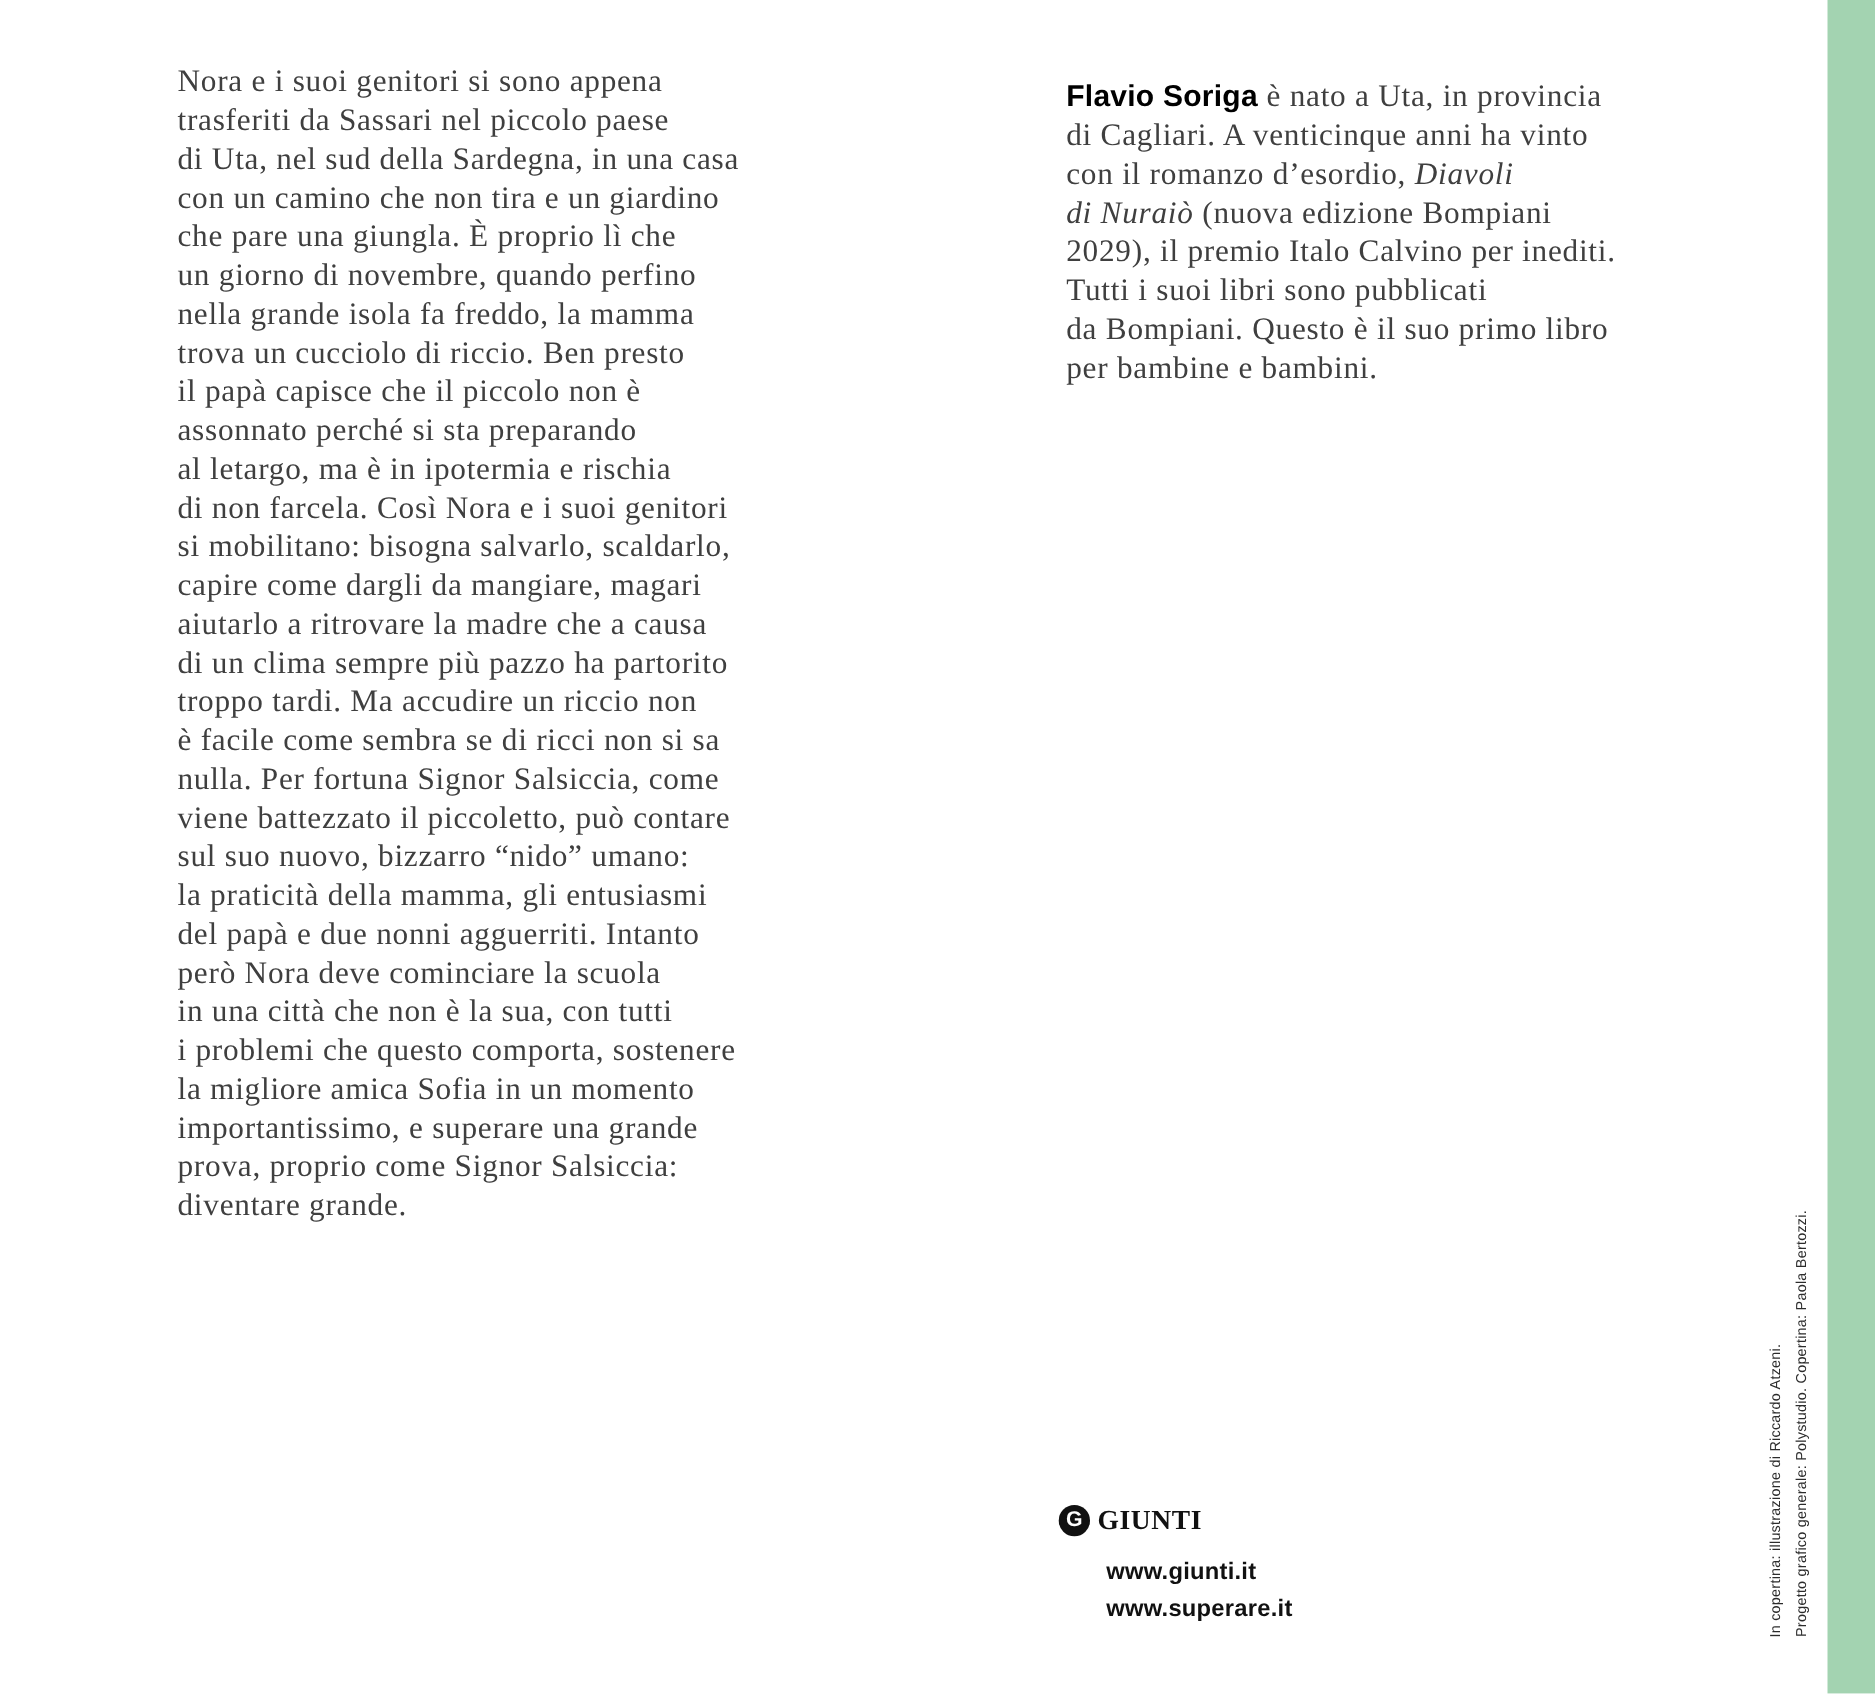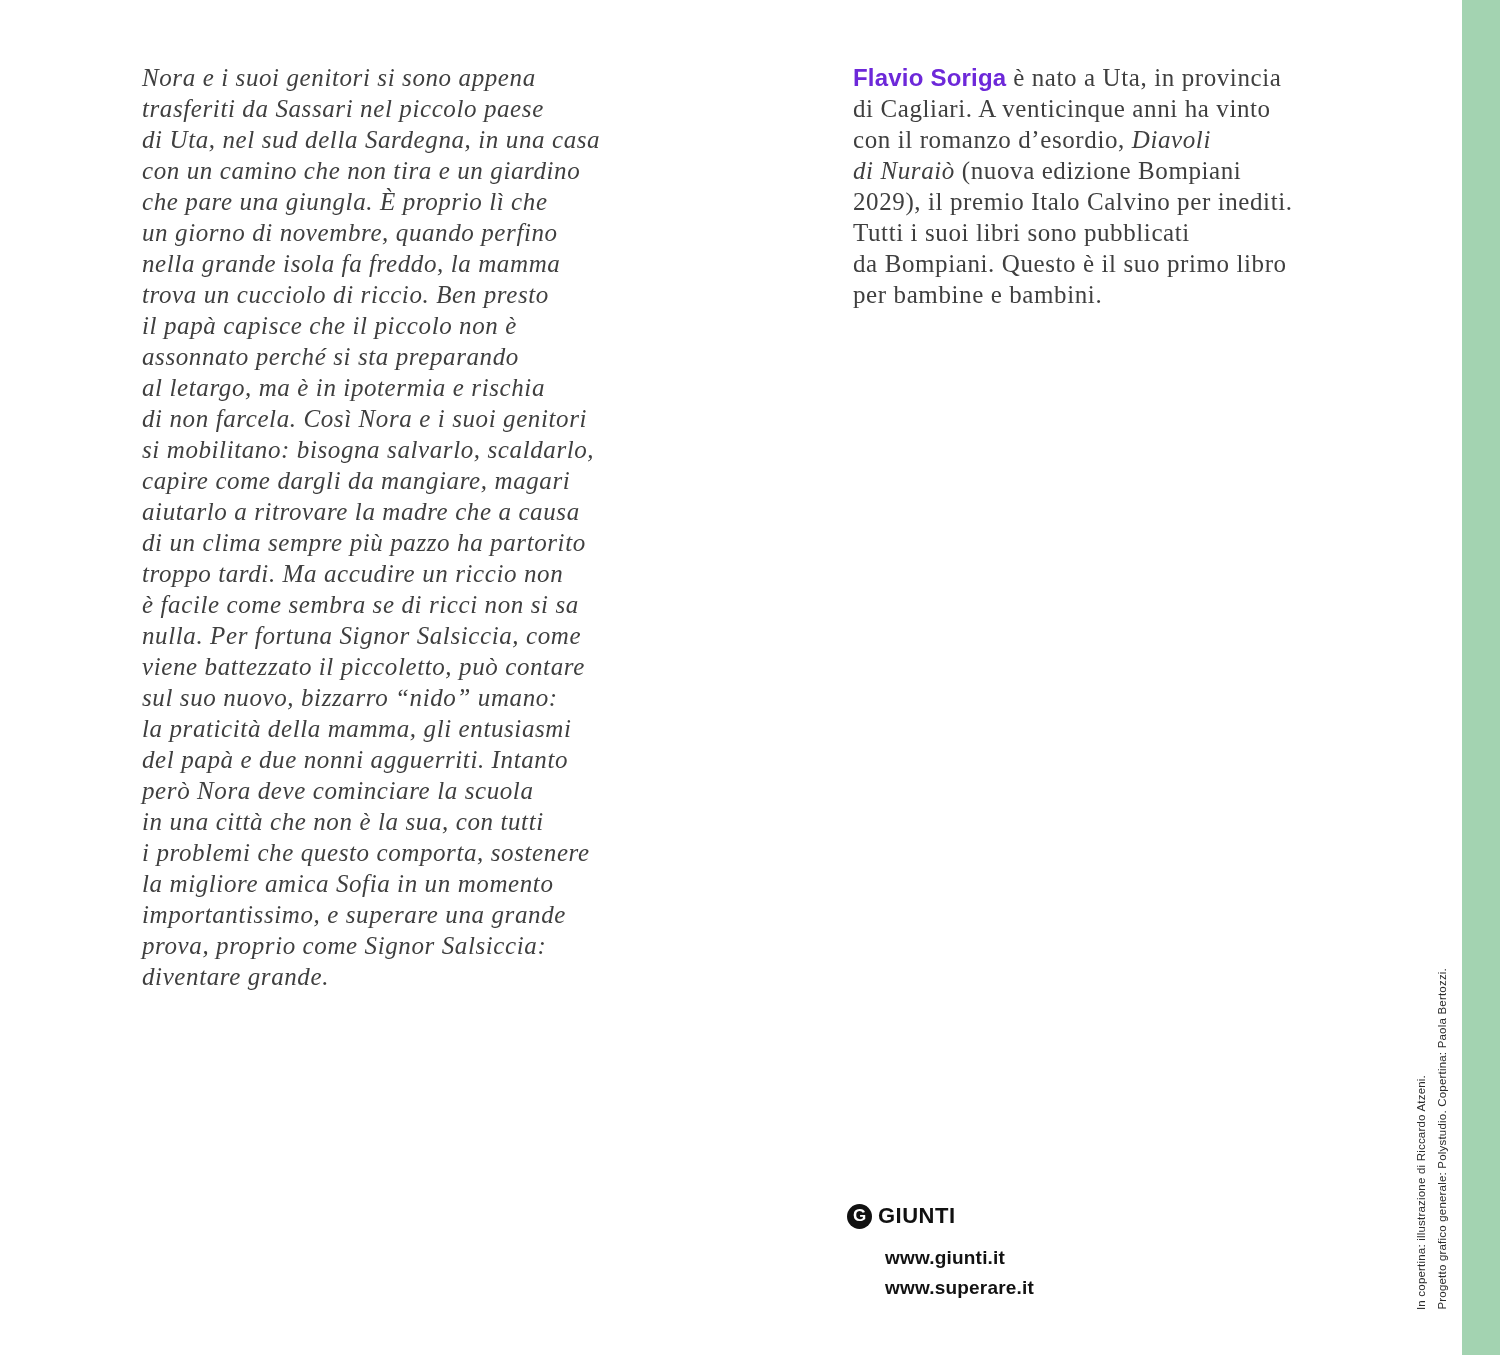--- a/index.html
+++ b/index.html
@@ -28,35 +28,34 @@
     font-family: "Liberation Serif", serif;
     font-size: 25px;
     line-height: 31px;
     letter-spacing: 0.6px;
     color: #3f3f3f;
     white-space: pre-line;
   }
   .col-left {
     position: absolute;
     left: 142px;
-    top: 62px;
+    top: 50px;
     width: 560px;
-    font-style: italic;
   }
   .col-right {
     position: absolute;
     left: 853px;
     top: 62px;
     width: 520px;
   }
   .author-name {
     font-family: "Liberation Sans", sans-serif;
     font-weight: bold;
     font-size: 24px;
-    color: #6d28d9;
+    color: #000000;
     letter-spacing: 0.2px;
   }
   .italic {
     font-style: italic;
   }
   .publisher {
     position: absolute;
     left: 847px;
     top: 1203px;
     font-family: "Liberation Sans", sans-serif;
@@ -82,20 +81,21 @@
     font-family: "Liberation Sans", sans-serif;
     font-weight: bold;
     font-size: 17px;
     line-height: 1;
     transform: translateY(-1px);
   }
   .logo-text {
     font-weight: bold;
     font-size: 22px;
     letter-spacing: 0.5px;
+    font-family: Liberation Serif, serif;
   }
   .site {
     font-weight: bold;
     font-size: 19px;
     line-height: 30px;
     letter-spacing: 0.2px;
     margin-left: 38px;
   }
   .credits {
     position: absolute;

